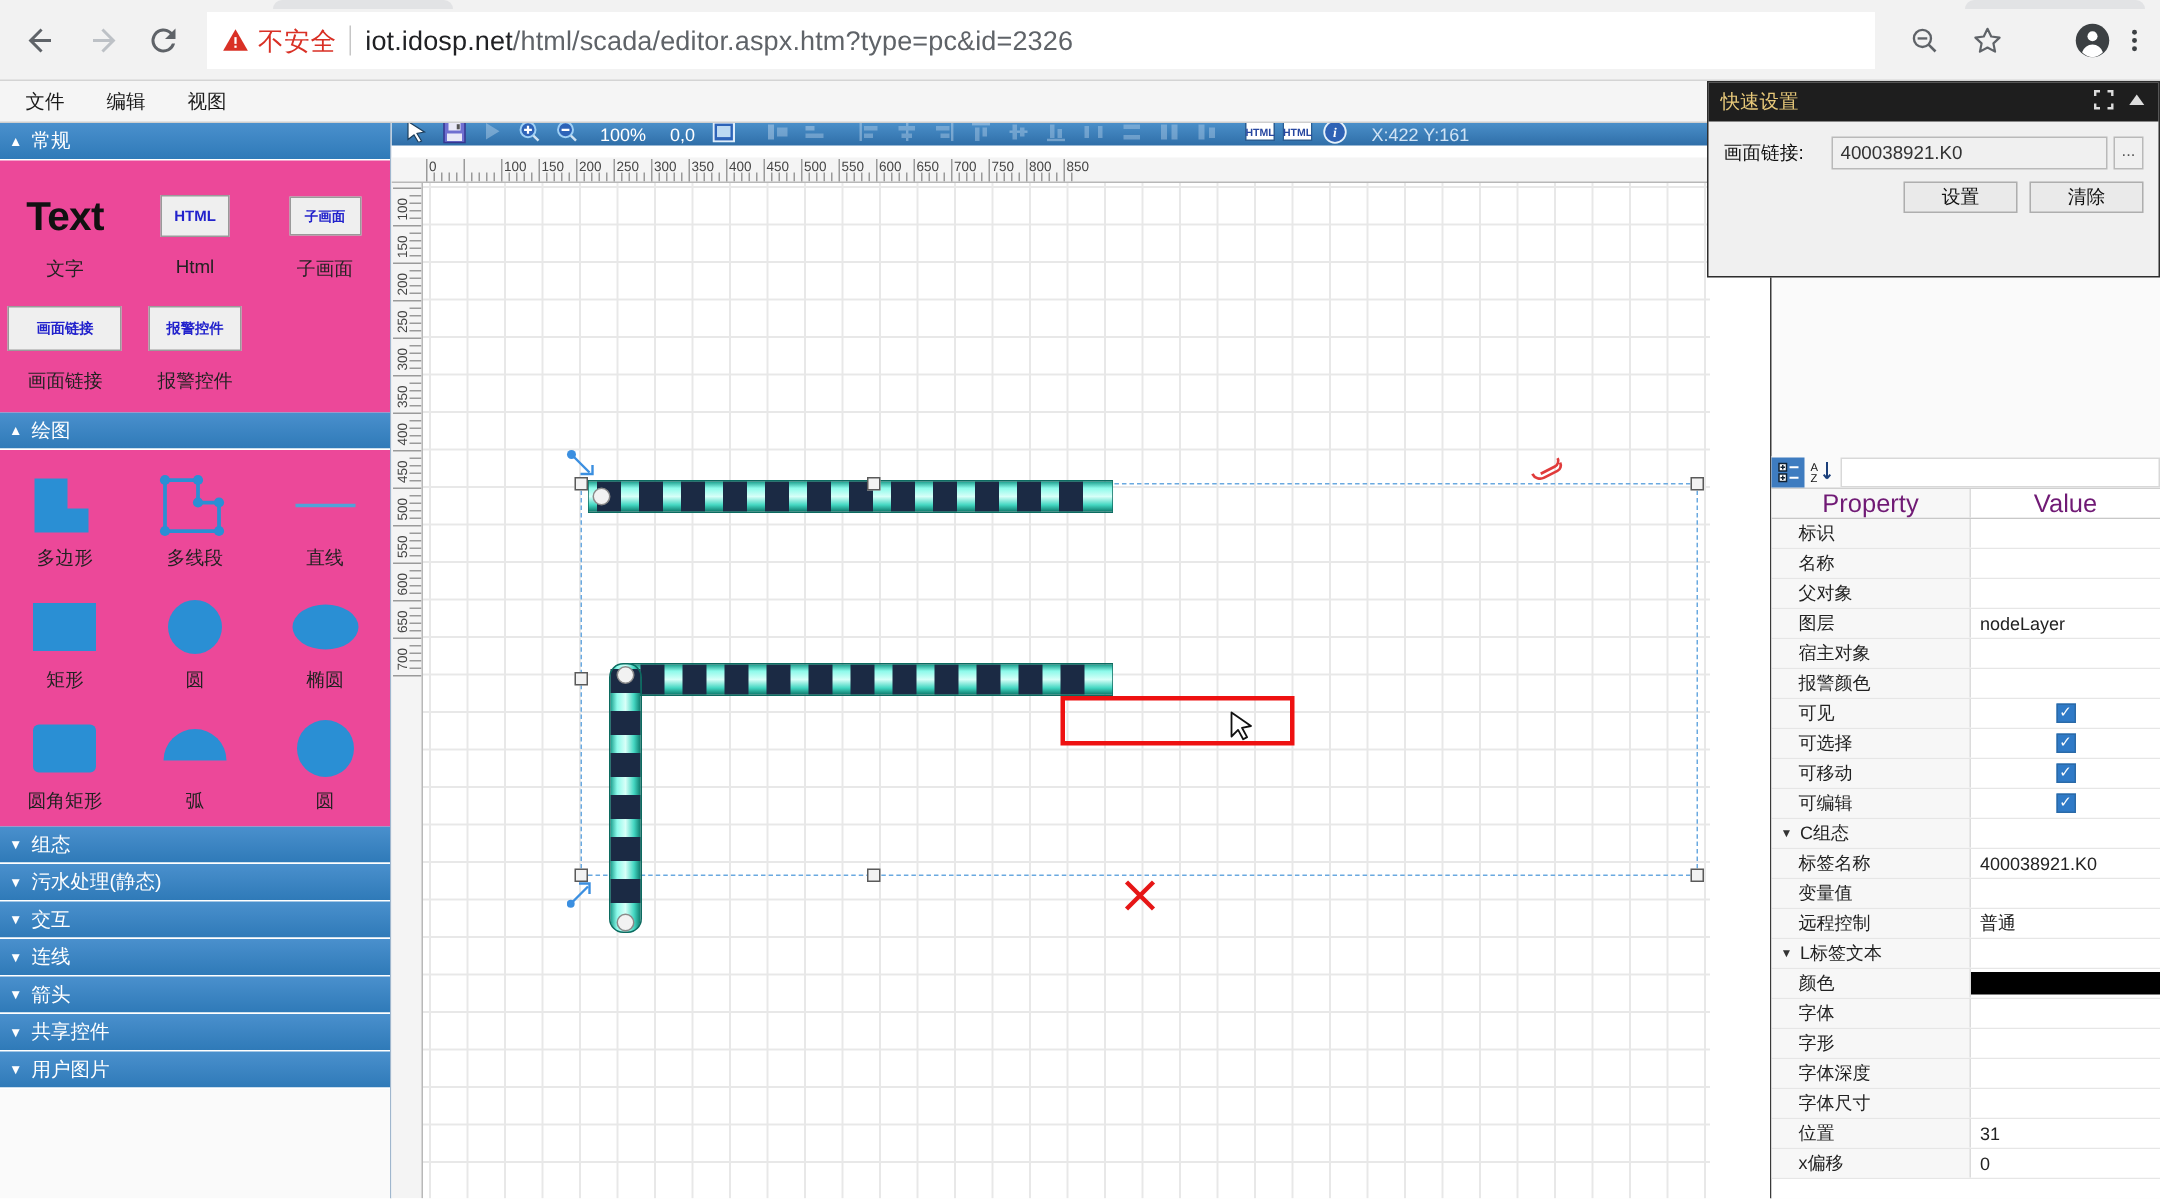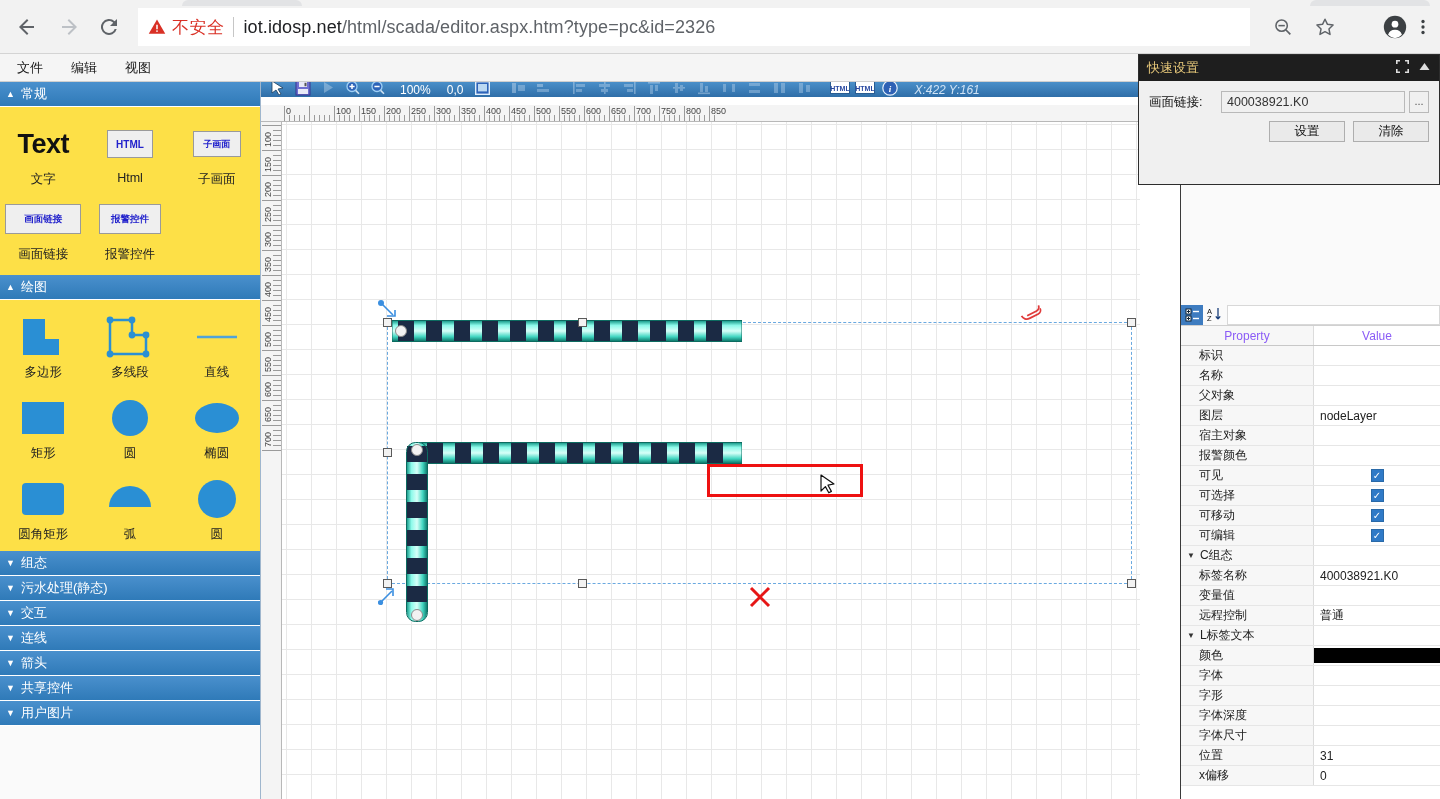--- a/index.html
+++ b/index.html
@@ -79,21 +79,21 @@
   }
   .sec-header {
     height: 25px; background: #3d85c6;
     background: linear-gradient(180deg,#4a90cd 0%, #2f7ab8 100%);
     color: #fff; font-size: 13px; display: flex; align-items: center;
     padding-left: 6px; cursor: pointer;
     border-bottom: 1px solid #ffffff;
   }
   .sec-header .tri { font-size: 9px; margin-right: 6px; line-height: 1; }
   .palette {
-    background: #fde047; padding: 10px 0 6px 0;
+    background: #ec4899; padding: 10px 0 6px 0;
     display: grid; grid-template-columns: repeat(3, 1fr);
     row-gap: 2px;
   }
   .pal-cell {
     display: flex; flex-direction: column; align-items: center;
     justify-content: flex-start; cursor: pointer; padding: 4px 0 2px 0;
   }
   .pal-art {
     height: 46px; display: flex; align-items: center; justify-content: center;
     width: 100%;
@@ -123,21 +123,21 @@
   }
   .tbtn {
     width: 22px; height: 19px; margin-right: 3px;
     display: flex; align-items: center; justify-content: center;
     cursor: pointer; border-radius: 2px;
   }
   .tbtn.sep { width: 8px; }
   .tlabel {
     color: #ffffff; font-size: 12px; margin: 0 8px; white-space: nowrap;
   }
-  .tcoord { color: #cfe3f5; font-size: 12px; margin-left: 10px; font-style: italic; }
+  .tcoord { color: #cfe3f5; font-size: 12px; margin-left: 10px; }
   .dim { opacity: 0.38; }
 
   .ruler-h {
     position: absolute; left: 0; top: 23px; width: 879px; height: 17px;
     background: #f4f4f4; border-bottom: 1px solid #b8b8b8; overflow: hidden;
   }
   .ruler-v {
     position: absolute; left: 0; top: 40px; width: 21px; height: 677px;
     background: #f4f4f4; border-right: 1px solid #b8b8b8; overflow: hidden;
   }
@@ -227,21 +227,21 @@
   }
   .ptb-btn.sel { background: #3e7cc0; }
   .ptb-field { flex: 1; height: 20px; background: #fff; border: 1px solid #d8d8d8; margin-left: 2px; }
 
   .prop-grid {
     position: absolute; left: 0; top: 244px; width: 259px; height: 473px;
     overflow: hidden; background: #fff;
   }
   .pg-head {
     display: flex; height: 20px; background: #f1f1f1;
-    border-bottom: 1px solid #c8c8c8; font-size: 12px; color: #8b5cf6;
+    border-bottom: 1px solid #c8c8c8; font-size: 17px; color: #701a75;
   }
   .pg-head .c1, .pg-head .c2 {
     display: flex; align-items: center; justify-content: center;
   }
   .pg-row {
     display: flex; height: 20px; border-bottom: 1px solid #e6e6e6;
     font-size: 12px; color: #222; align-items: stretch;
   }
   .c1 { width: 133px; border-right: 1px solid #dcdcdc; background: #f7f7f7;
         display: flex; align-items: center; padding-left: 18px; }

